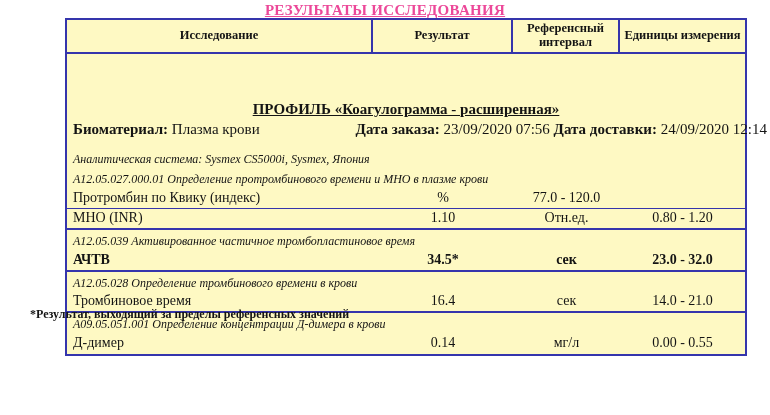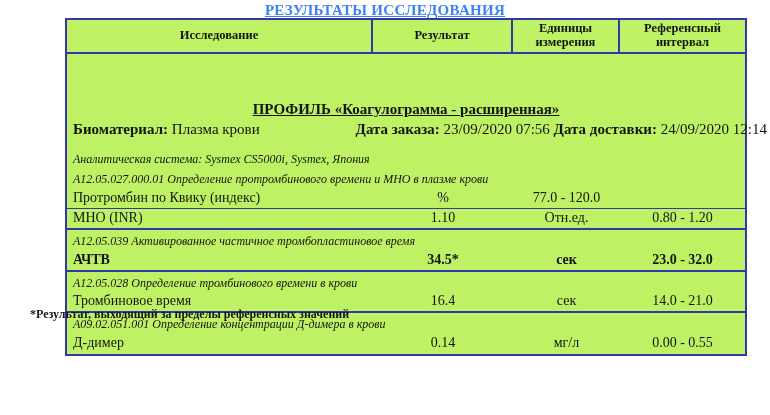--- a/index.html
+++ b/index.html
@@ -7,30 +7,30 @@
   body {
     width:770px; height:415px;
     font-family:"Liberation Serif", serif;
     color:#141414;
     position:relative;
     overflow:hidden;
   }
   .doc-title {
     position:absolute; top:2px; left:0; width:770px;
     text-align:center;
-    color:#3b82f6;
+    color:#ec4899;
     font-weight:bold;
     font-size:15px;
     letter-spacing:0.3px;
     text-decoration:underline;
   }
   .results-table {
     position:absolute; left:65px; top:18px; width:682px;
     border:2px solid #3535ac;
-    background:#bef264;
+    background:#fef9c3;
   }
   .header-row {
     display:grid;
     grid-template-columns:306px 140px 107px auto;
     border-bottom:2px solid #3535ac;
     min-height:28px;
   }
   .hcell {
     display:flex; align-items:center; justify-content:center;
     text-align:center;
@@ -90,22 +90,22 @@
 </head>
 <body>
 
 <div class="doc-title">РЕЗУЛЬТАТЫ ИССЛЕДОВАНИЯ</div>
 
 <div class="results-table">
 
   <div class="header-row">
     <div class="hcell">Исследование</div>
     <div class="hcell">Результат</div>
+    <div class="hcell">Референсный интервал</div>
     <div class="hcell">Единицы измерения</div>
-    <div class="hcell">Референсный интервал</div>
   </div>
 
   <div class="profile-title">ПРОФИЛЬ «Коагулограмма - расширенная»</div>
 
   <div class="biomaterial-row">
     <div class="biomaterial-left">
       <span class="lbl">Биоматериал:</span>
       <span>Плазма крови</span>
     </div>
     <div class="dates-right">
@@ -147,21 +147,21 @@
     <div class="code-line">А12.05.028 Определение тромбинового времени в крови</div>
     <div class="row border-thick">
       <div class="name">Тромбиновое время</div>
       <div class="center">16.4</div>
       <div class="center">сек</div>
       <div class="center">14.0 - 21.0</div>
     </div>
   </div>
 
   <div class="section">
-    <div class="code-line">А09.02.051.001 Определение концентрации Д-димера в крови</div>
+    <div class="code-line">А09.05.051.001 Определение концентрации Д-димера в крови</div>
     <div class="row">
       <div class="name">Д-димер</div>
       <div class="center">0.14</div>
       <div class="center">мг/л</div>
       <div class="center">0.00 - 0.55</div>
     </div>
   </div>
 
 </div>
 

